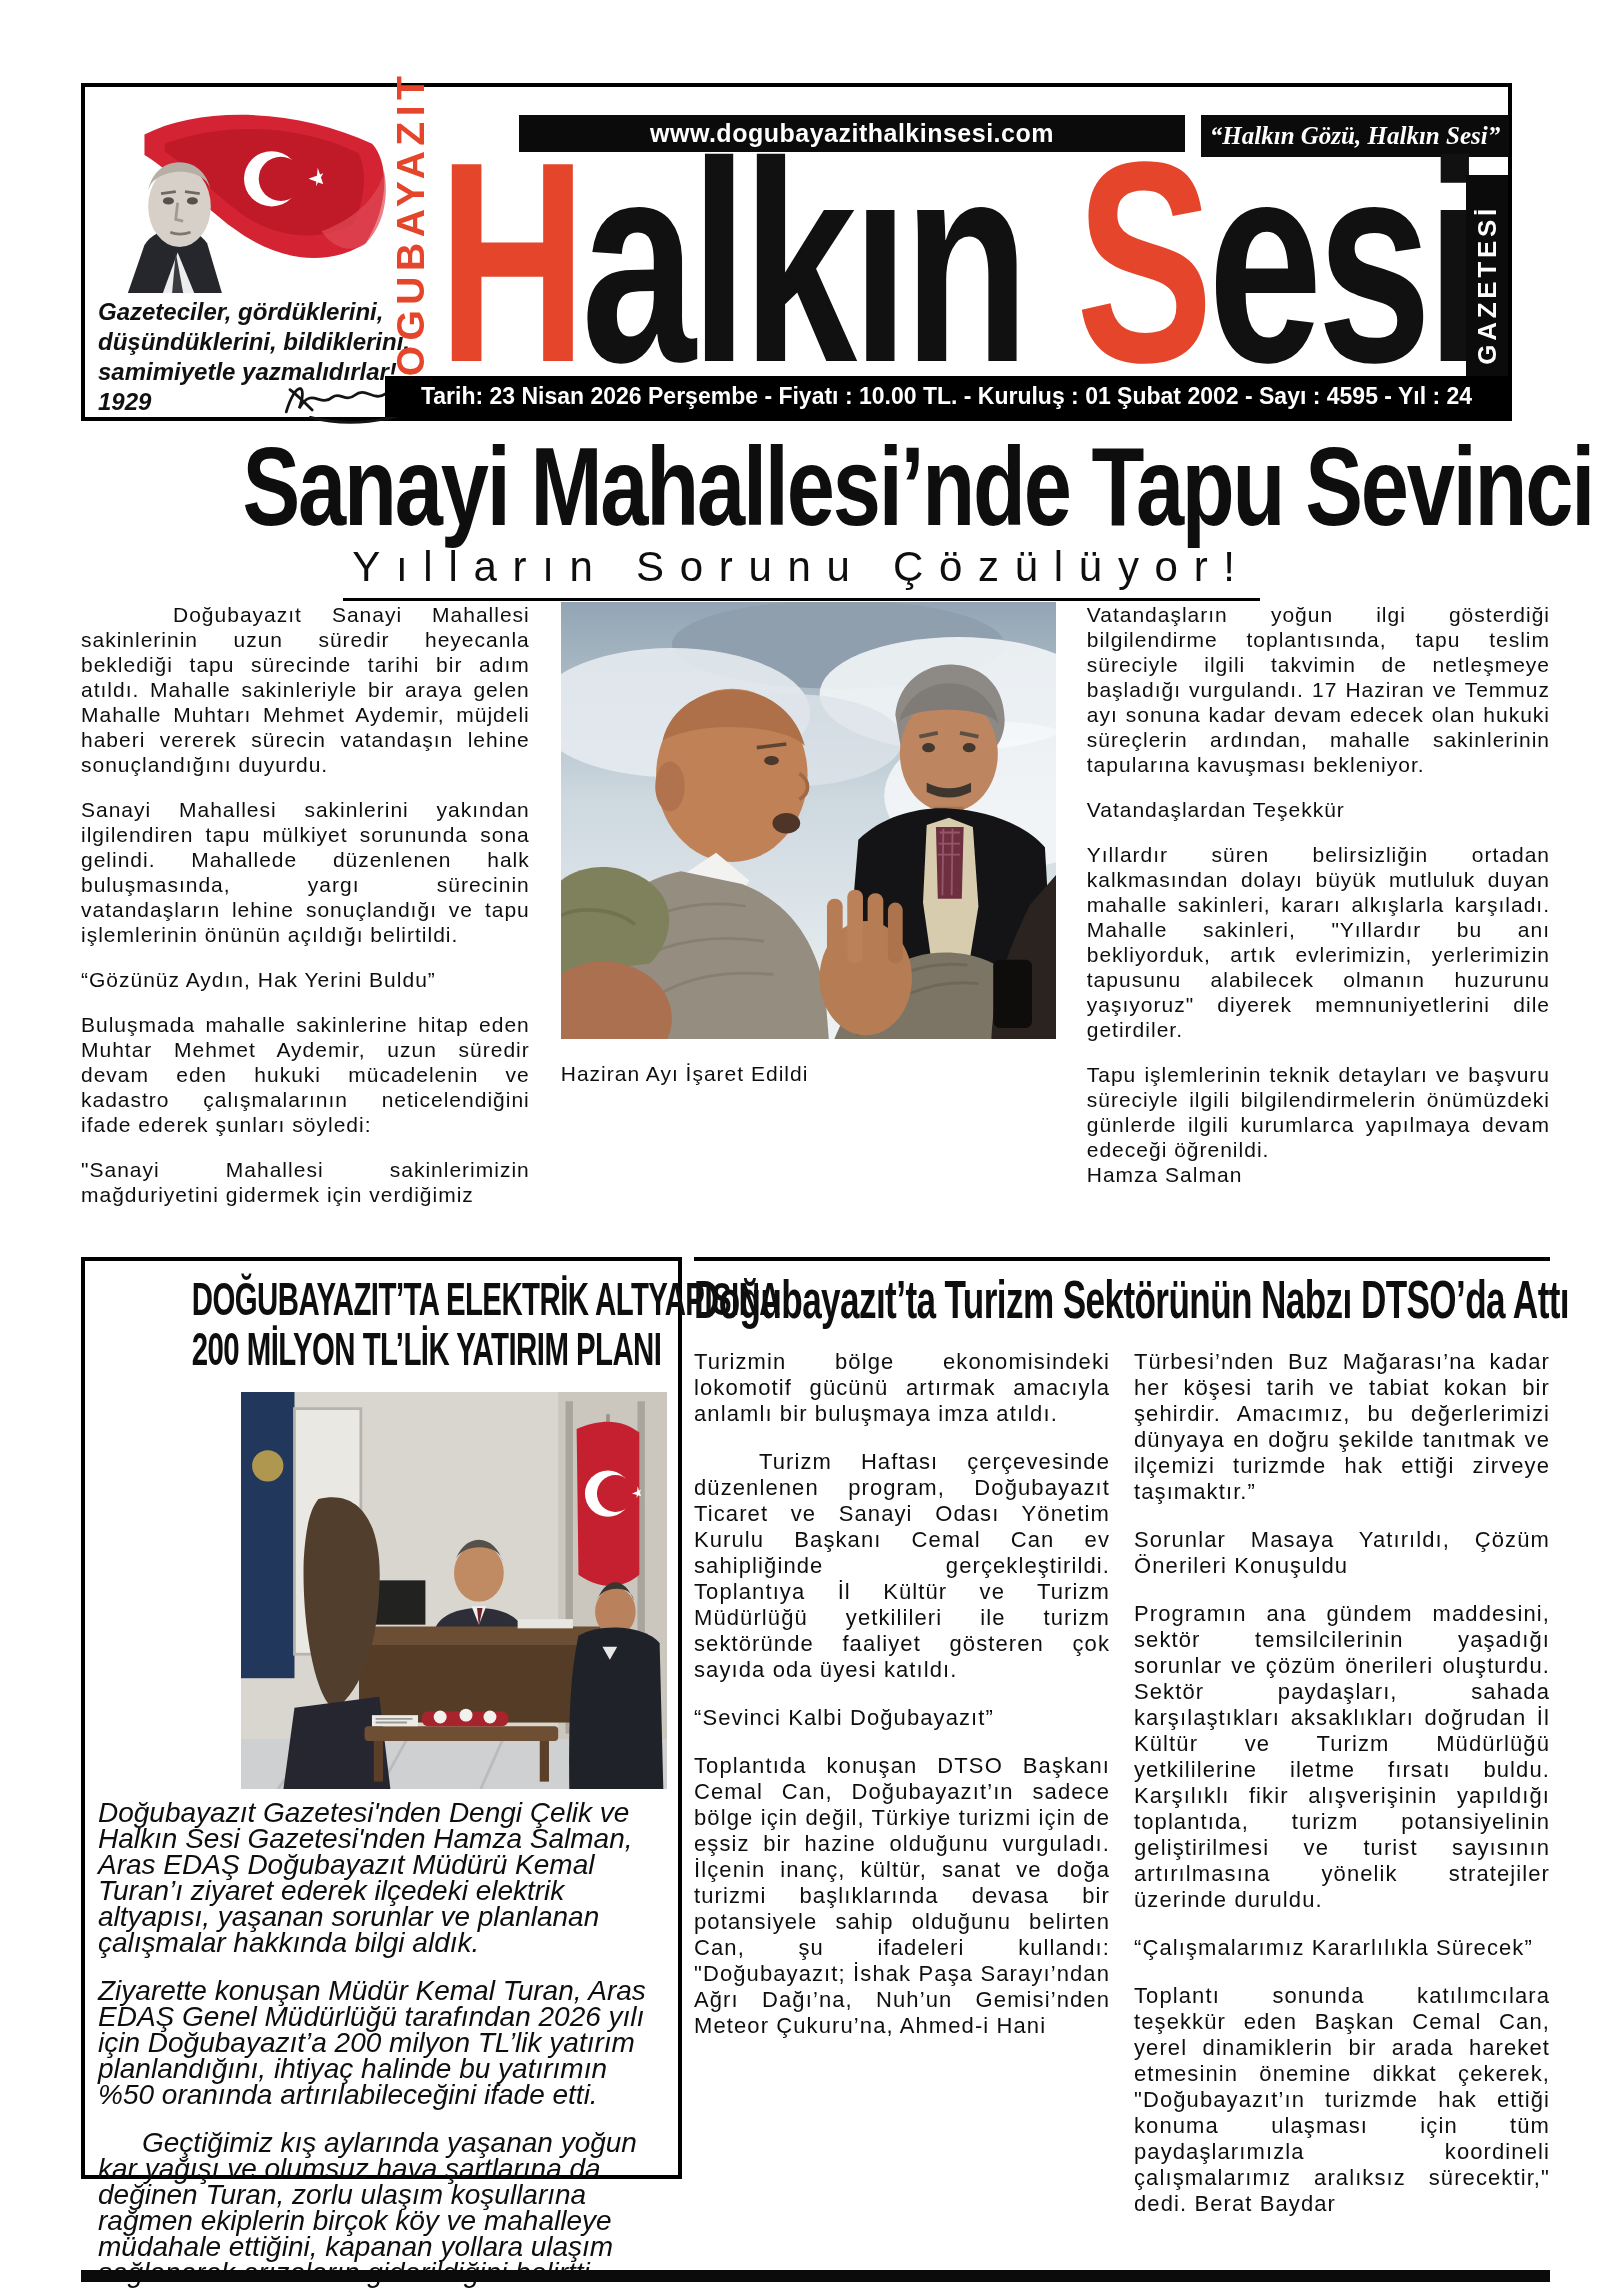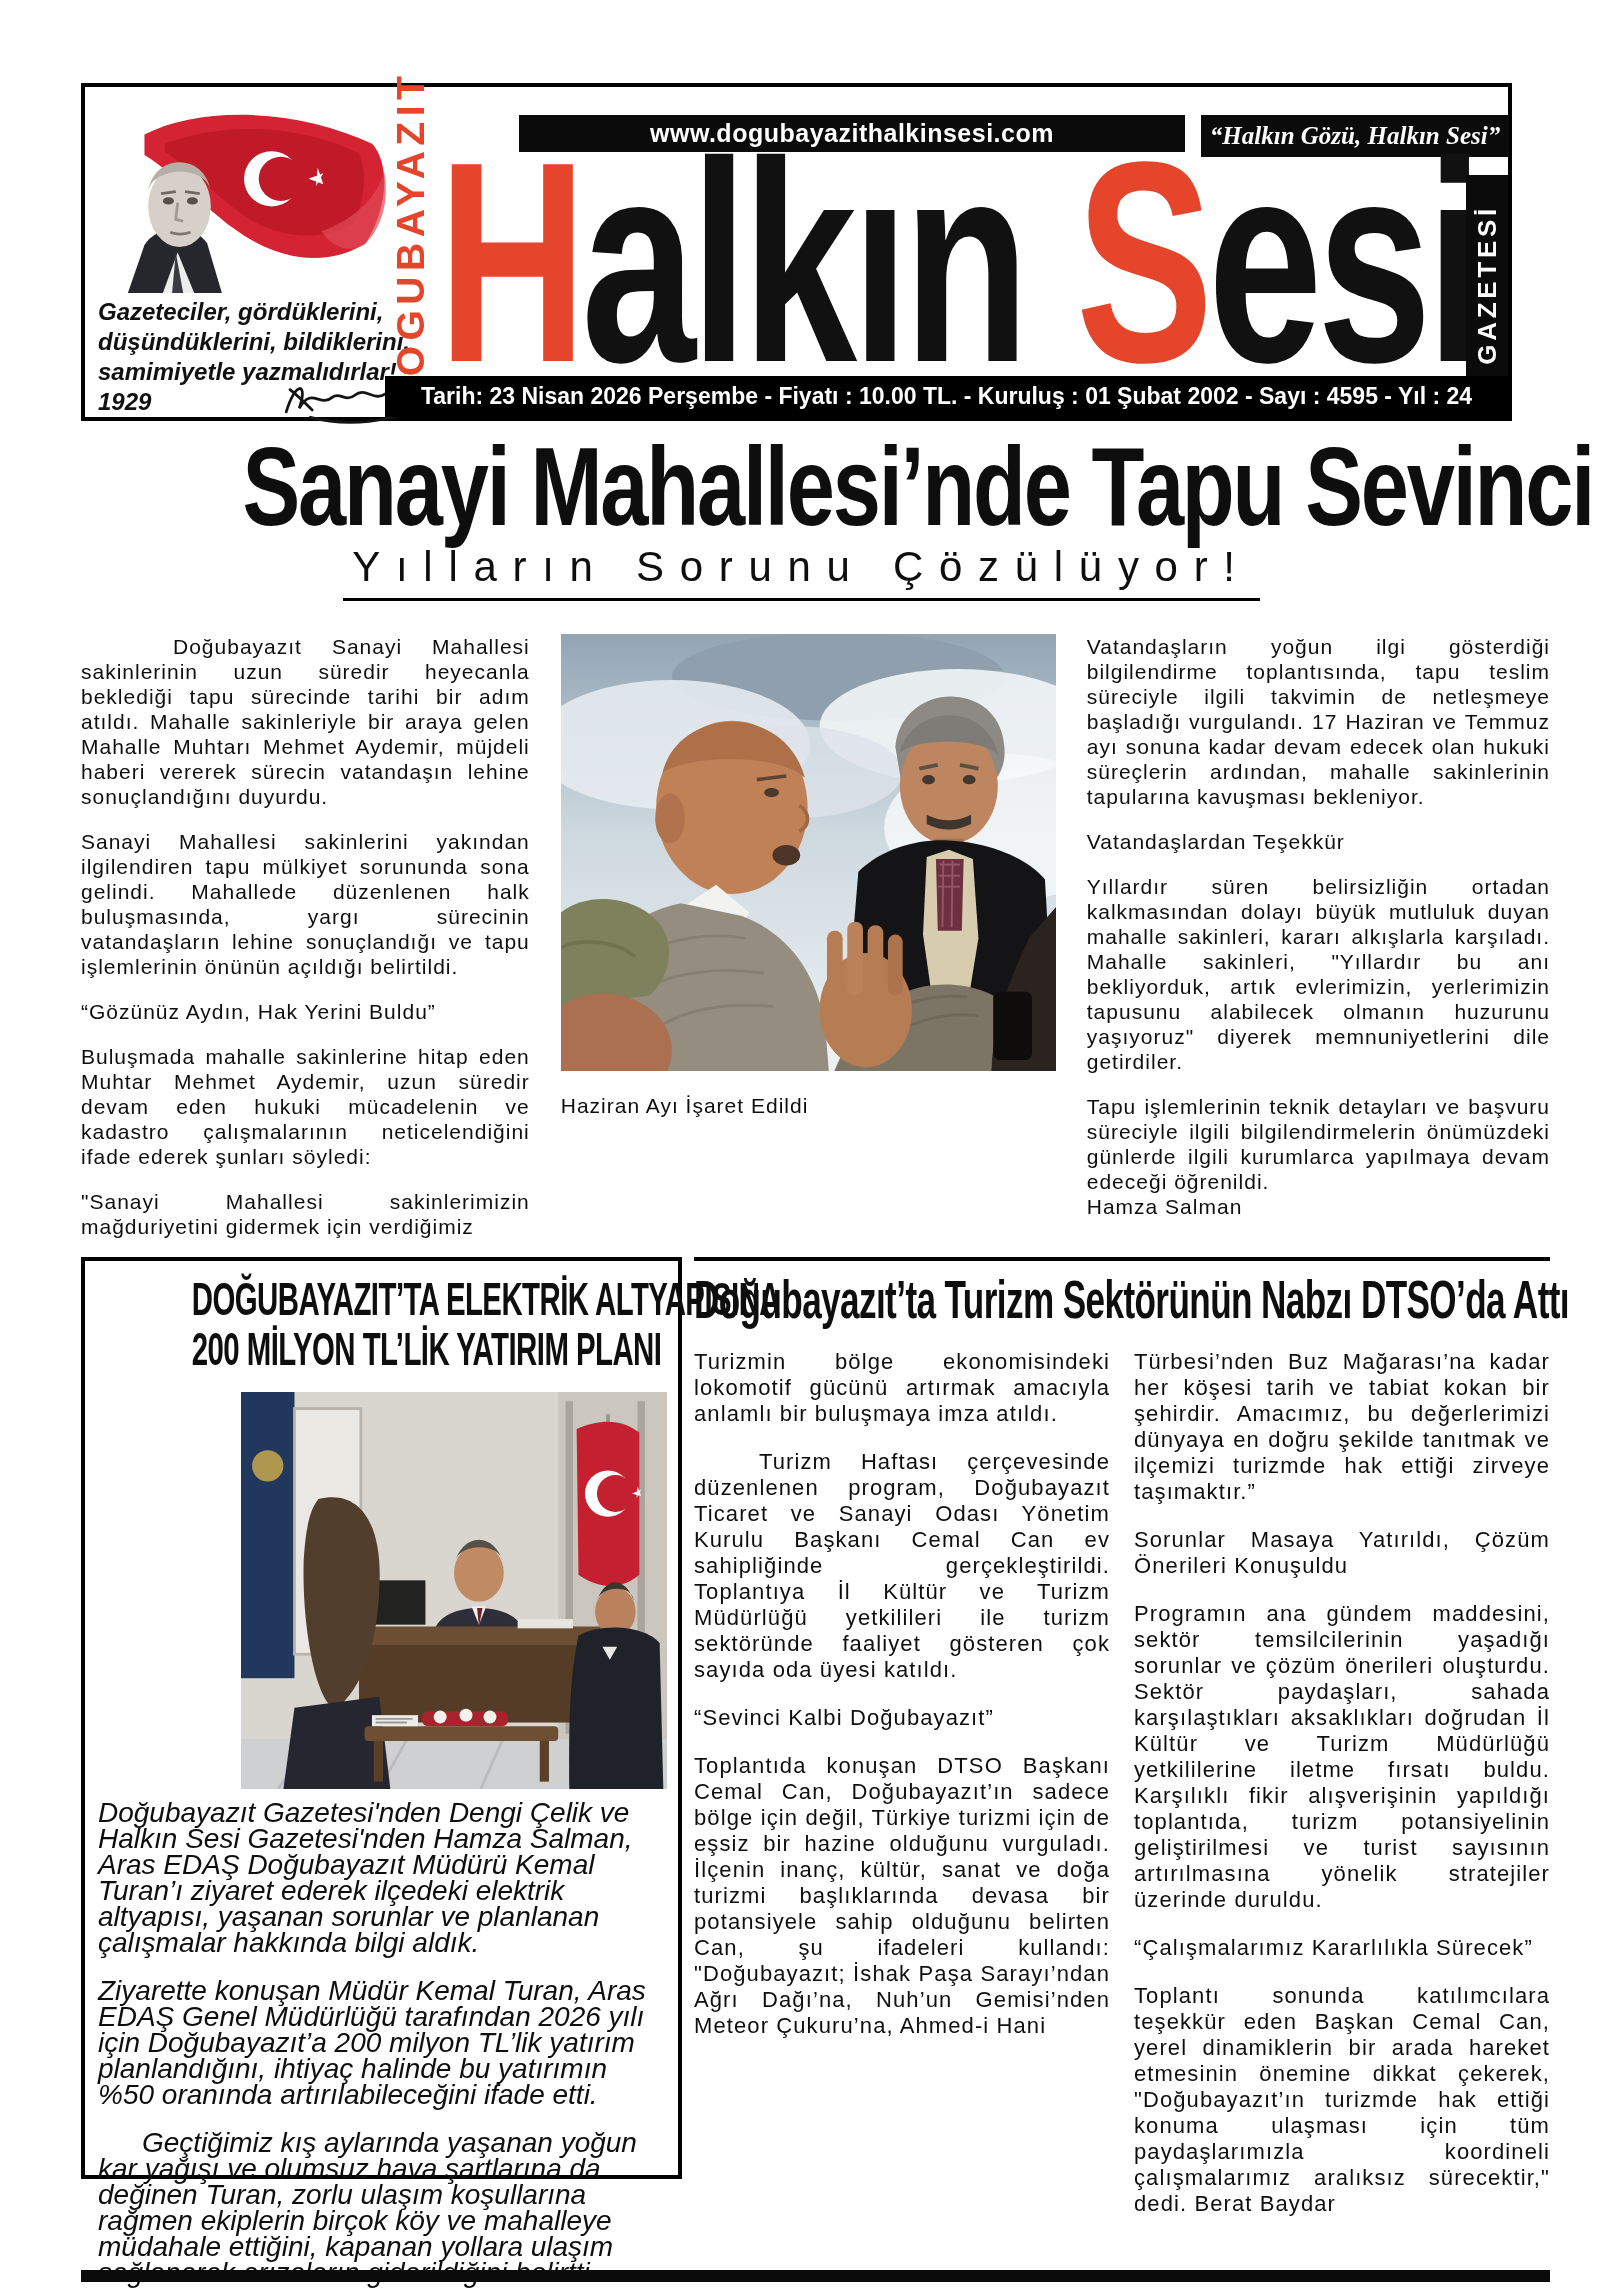--- a/index.html
+++ b/index.html
@@ -31,21 +31,21 @@
 
   
   #leadHeadline{position:absolute;left:52px;top:432px;width:1499px;text-align:center;}
   #leadHeadline span{display:inline-block;font-weight:bold;font-size:111px;line-height:1;letter-spacing:-2.8px;
       white-space:nowrap;transform:scaleX(0.78);transform-origin:center;}
   #leadSub{position:absolute;left:52px;top:543px;width:1499px;text-align:center;}
   #leadSub span{display:inline-block;font-size:42px;letter-spacing:15.7px;padding:0 9.2px 7.4px 9.2px;
       border-bottom:3.7px solid #000;white-space:nowrap;}
 
   
-  #leadCols{position:absolute;left:81px;top:602px;width:1469px;display:flex;gap:31px;margin-top:32px;}
+  #leadCols{position:absolute;left:81px;top:602px;width:1469px;display:flex;gap:31px;}
   .leadcol{font-size:21px;line-height:25px;letter-spacing:1px;text-align:justify;}
   .leadcol p{margin:0 0 20px 0;}
   #lc1{width:465px;}
   #lc2{width:495px;}
   #lc3{width:480px;}
   #lc1 p.indent{text-indent:92px;}
   #lc3 p.tight{margin-bottom:0;}
   #photo1{width:495px;height:437px;display:block;}
   #lc2 .below{margin-top:22px;}
 

